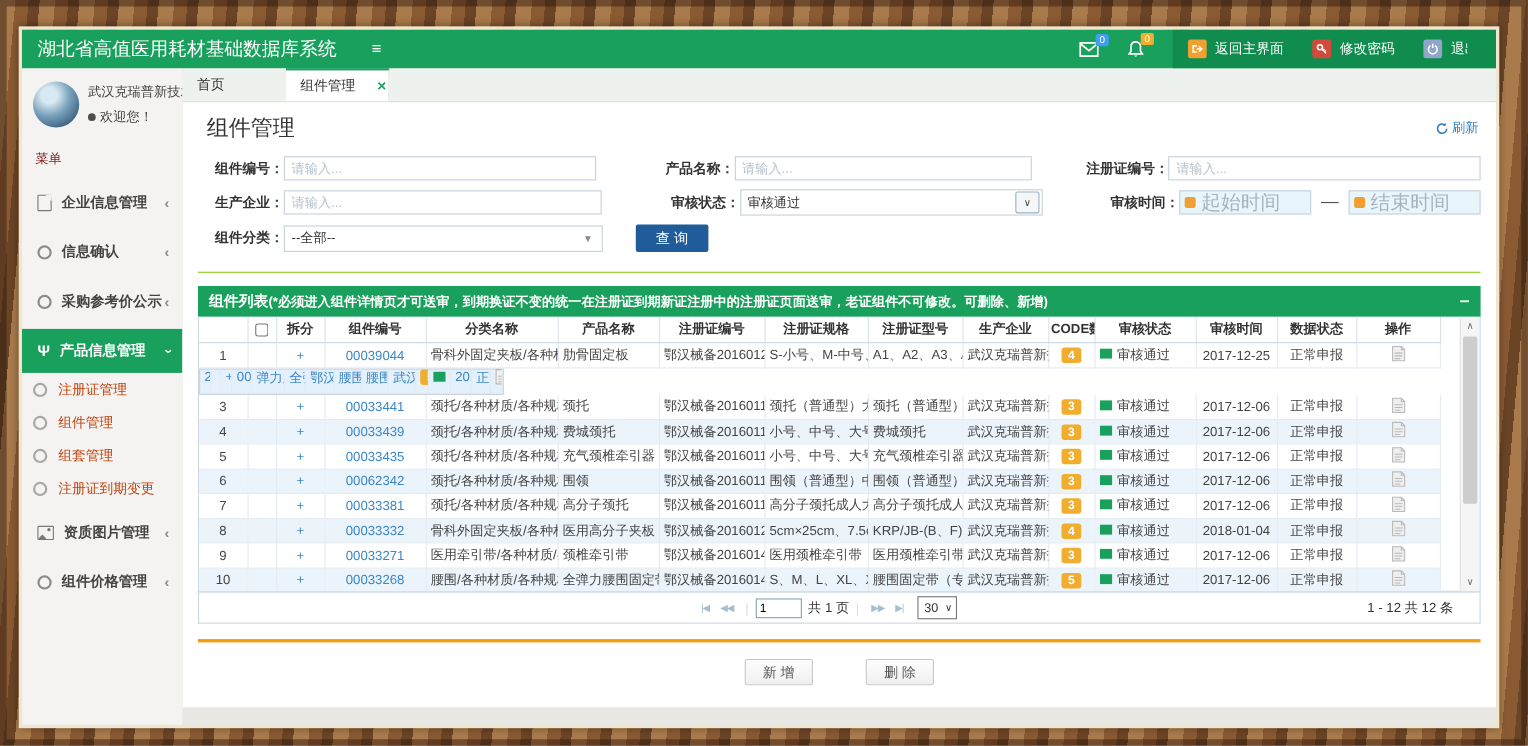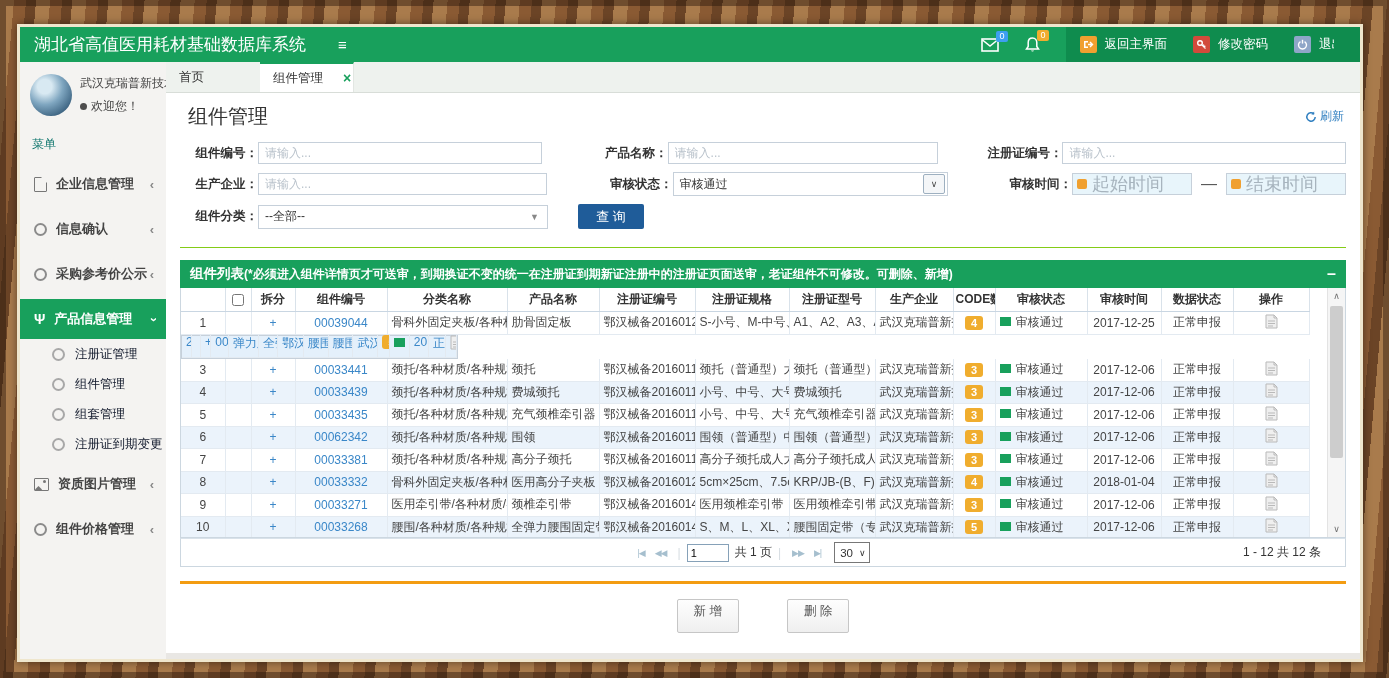--- a/index.html
+++ b/index.html
@@ -32,35 +32,35 @@
   
   .bodyrow{flex:1;display:flex;min-height:0;}
   .sidebar{width:146px;flex:0 0 146px;background:#f4f3f1;overflow:hidden;}
   .userbox{display:flex;align-items:center;padding:12px 0 10px 10px;}
   .avatar{width:42px;height:42px;border-radius:50%;flex:0 0 42px;
     background:radial-gradient(circle at 35% 30%,#d8e9f2 0 18%,#7fa6c0 45%,#39607e 80%,#24425c);}
   .userinfo{margin-left:8px;width:92px;overflow:hidden;}
   .uname{font-size:12px;color:#444;white-space:nowrap;}
   .welcome{font-size:12px;color:#444;margin-top:6px;white-space:nowrap;}
   .welcome .dot{display:inline-block;width:7px;height:7px;border-radius:50%;background:#4d4d4d;margin-right:4px;}
-  .menu-label{color:#0f766e;font-size:12px;padding:10px 0 6px 12px;}
+  .menu-label{color:#7f1d1d;font-size:12px;padding:10px 0 6px 12px;}
   .nav-item{height:40px;display:flex;align-items:center;padding-left:14px;cursor:pointer;color:#444;margin-top:5px;}
   .nav-item .lbl{font-size:13px;font-weight:bold;margin-left:9px;flex:1;white-space:nowrap;overflow:hidden;}
   .nav-item .arrow{color:#888;font-size:13px;margin-right:12px;font-weight:bold;}
   .nav-item.active{background:#18a05c;color:#fff;}
   .nav-item.active .arrow{color:#fff;transform:rotate(-90deg);}
   .ni-doc{width:11px;height:13px;border:1px solid #777;border-radius:1px;position:relative;background:#f4f3f1;}
   .ni-doc:before{content:"";position:absolute;right:-1px;top:-1px;border:3px solid;border-color:#f4f3f1 #f4f3f1 transparent transparent;}
   .ni-circle{width:9px;height:9px;border:2px solid #8b8b8b;border-radius:50%;}
   .nav-item.active .ni-psi{color:#fff;}
   .ni-psi{font-size:14px;font-weight:bold;line-height:13px;}
   .ni-img{width:13px;height:11px;border:1px solid #777;border-radius:1px;position:relative;overflow:hidden;}
   .ni-img:before{content:"";position:absolute;left:1px;bottom:-2px;width:5px;height:5px;background:#777;transform:rotate(45deg);}
   .ni-img:after{content:"";position:absolute;right:2px;top:1px;width:3px;height:3px;border-radius:50%;background:#777;}
-  .nav-sub{height:30px;display:flex;align-items:center;padding-left:32px;cursor:pointer;color:#0f172a;}
+  .nav-sub{height:30px;display:flex;align-items:center;padding-left:10px;cursor:pointer;color:#c2410c;}
   .nav-sub .lbl{font-size:12.5px;margin-left:10px;white-space:nowrap;}
   .nav-sub .ni-circle{border-color:#a8a8a8;}
   
   .main{flex:1;min-width:0;display:flex;flex-direction:column;background:#e9e7e4;}
   .tabbar{height:30px;flex:0 0 30px;background:#eef2ee;border-bottom:1px solid #d8ddd8;display:flex;}
   .tab{width:94px;display:flex;align-items:center;padding-left:13px;font-size:12.5px;color:#333;box-sizing:border-box;cursor:pointer;}
   .tab.active{background:#fff;border-top:2px solid #18a05c;border-right:1px solid #e2e6e2;}
   .tab .close{margin-left:20px;color:#18a05c;font-weight:bold;font-size:14px;line-height:12px;}
   .content{background:#fff;flex:0 0 auto;padding:0 14px 16px 14px;}
   .page-head{display:flex;align-items:center;padding:10px 2px 6px 8px;}
@@ -116,21 +116,21 @@
   .pg-arrow{color:#a6bfce;font-size:9px;margin:0 5px;letter-spacing:-1px;}
   .pg-sep{color:#d7dde2;margin:0 6px;}
   .pg-input{width:34px;height:16px;border:1px solid #86a1b8;font-size:11px;text-align:left;padding:0 3px;}
   .pg-total{margin-left:6px;white-space:nowrap;}
   .pg-size{margin-left:8px;height:19px;border:1px solid #777;background:#fff;display:inline-flex;align-items:center;padding:0 3px 0 5px;font-size:11.5px;cursor:pointer;}
   .pg-size .ar{margin-left:6px;font-size:9px;color:#333;}
   .pg-right{flex:1;text-align:right;padding-right:24px;white-space:nowrap;}
   
   .orange-rule{border-top:3px solid #f39c12;margin-top:14px;}
   .btnrow{text-align:center;padding:15px 0 4px 0;}
-  .gbtn{display:inline-block;min-width:62px;height:34px;line-height:23px;border:1px solid #c6c6c6;border-radius:2px;background:linear-gradient(#fefefe,#efefef);color:#555;font-size:12.5px;margin:0 22px;cursor:pointer;box-sizing:border-box;padding:0 10px;}
+  .gbtn{display:inline-block;min-width:62px;height:24px;line-height:23px;border:1px solid #c6c6c6;border-radius:2px;background:linear-gradient(#fefefe,#efefef);color:#555;font-size:12.5px;margin:0 22px;cursor:pointer;box-sizing:border-box;padding:0 10px;}
 </style>
 </head>
 <body>
 
 <div class="frame">
  <div class="mat">
   <div class="app">
 
     <div class="topbar">
       <div class="brand"><b>湖北省</b><span>高值医用耗材基础数据库系统</span></div>

